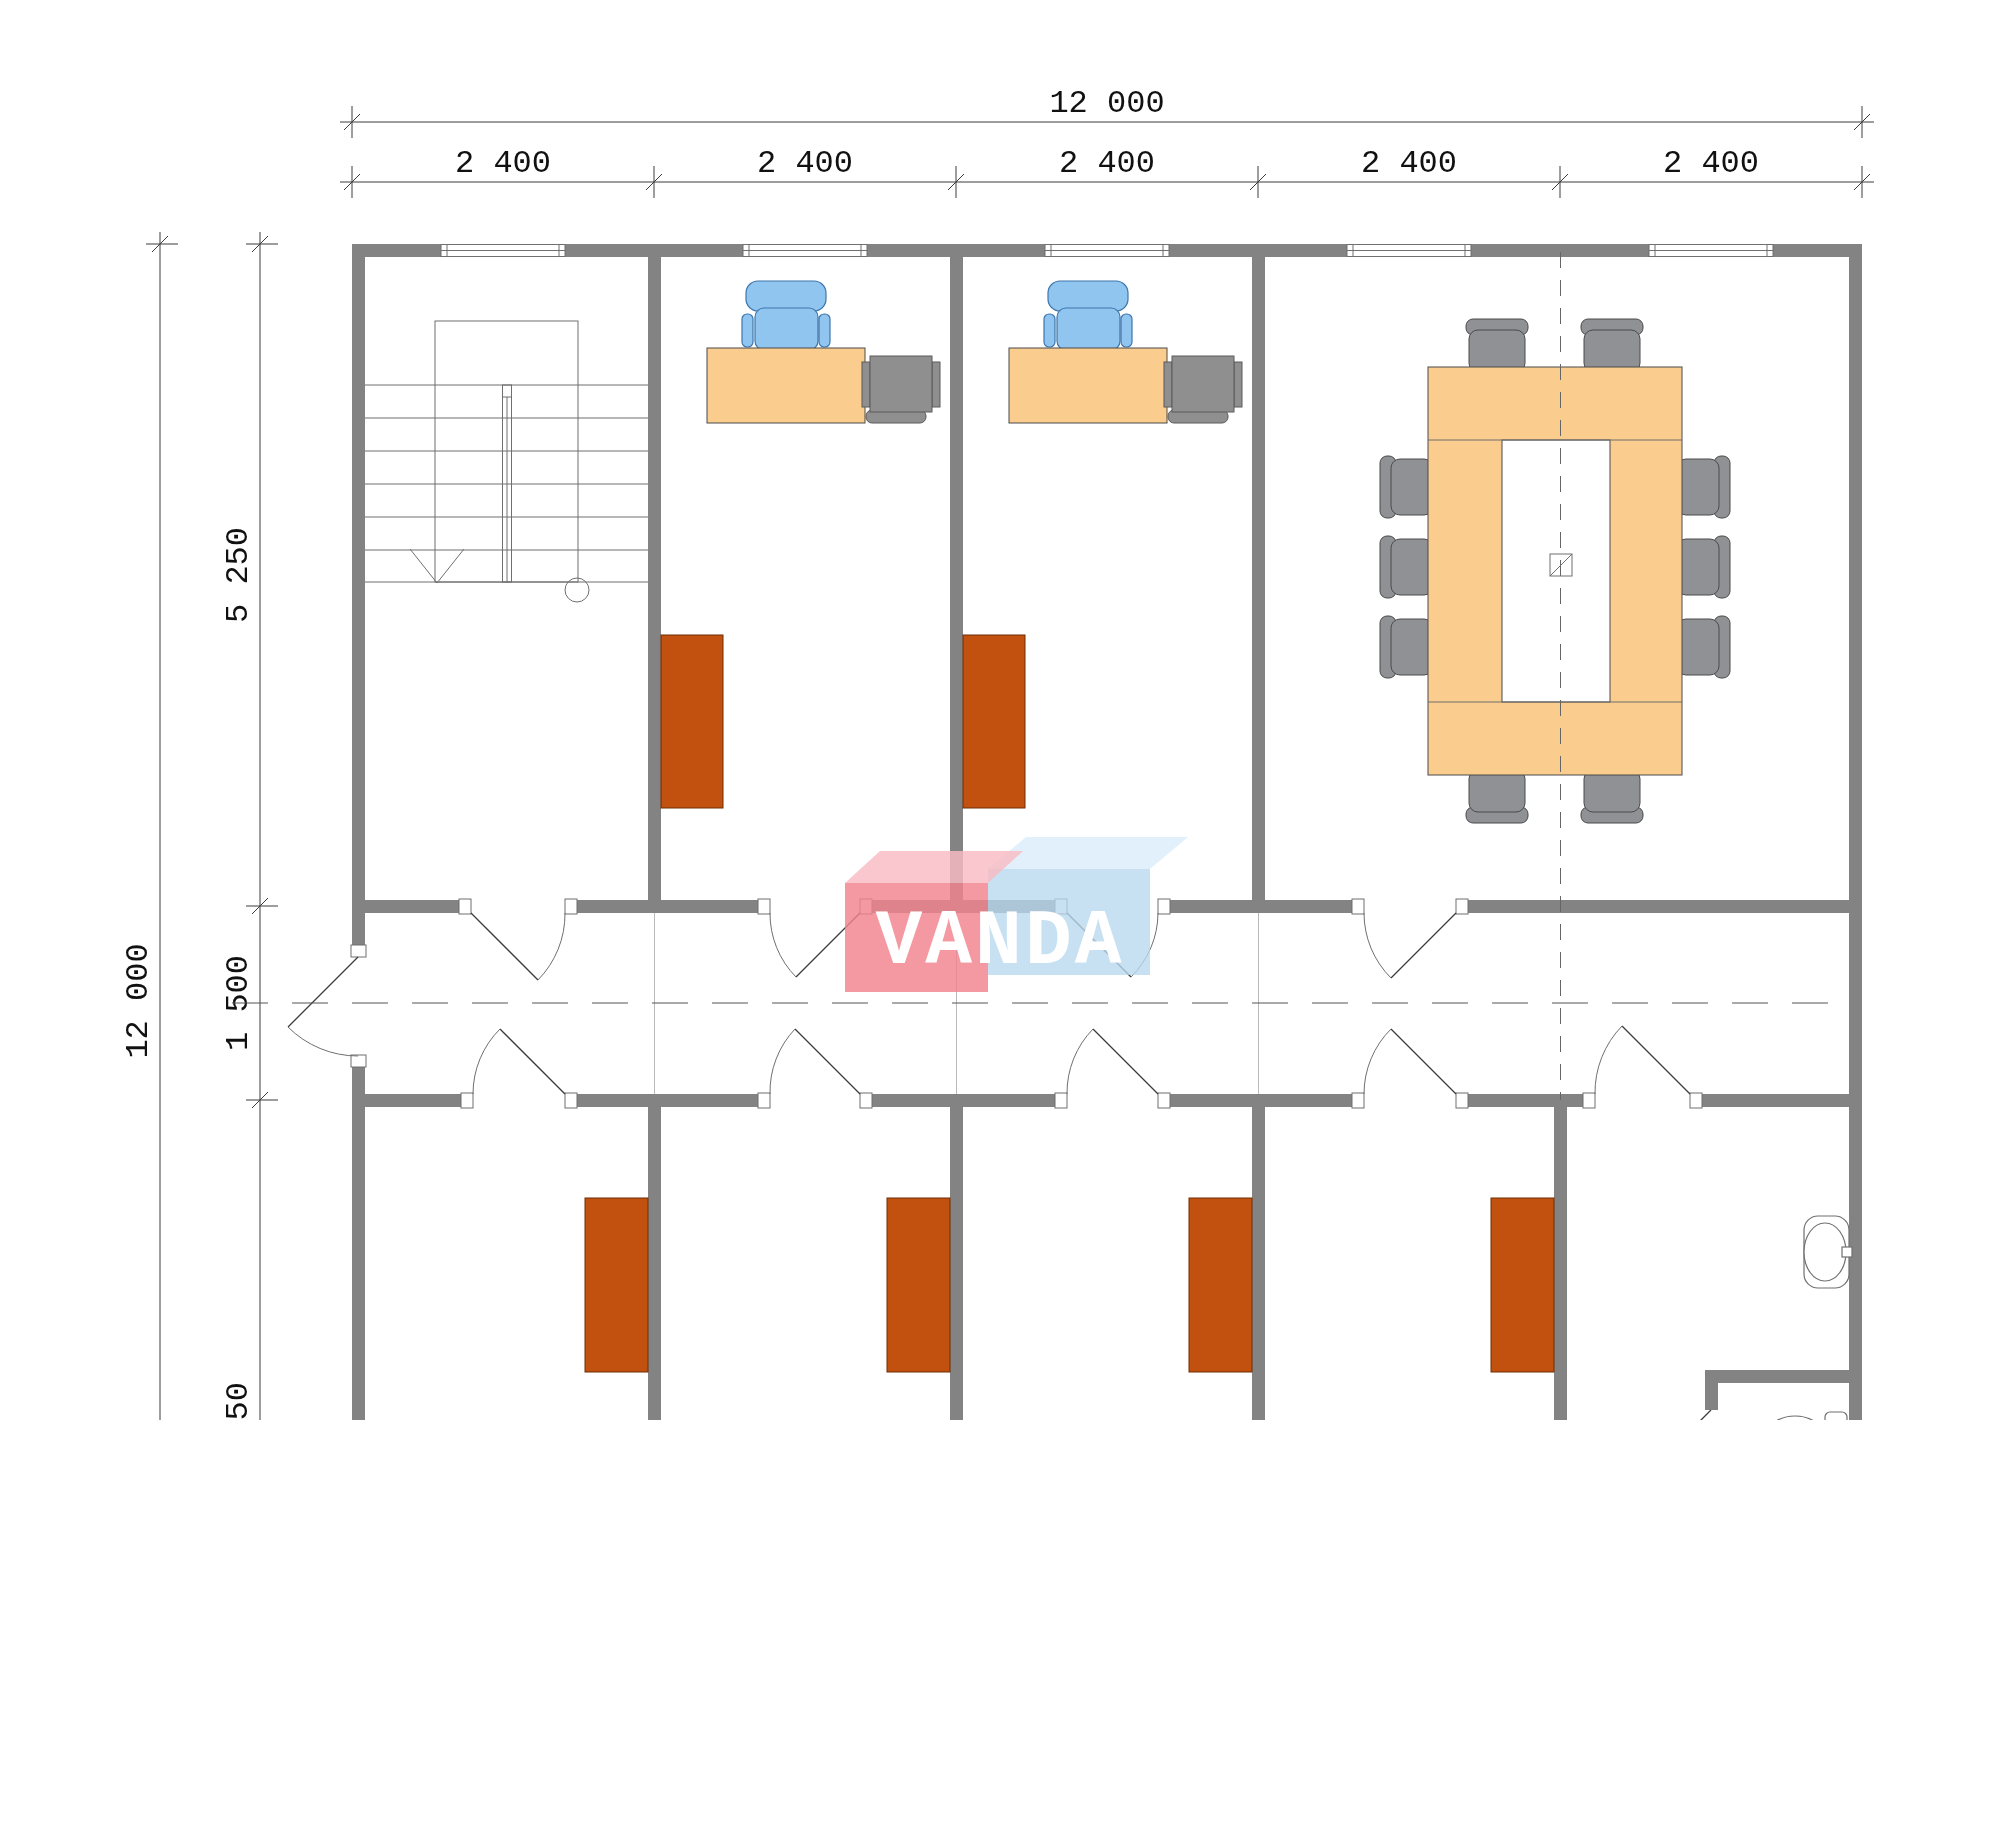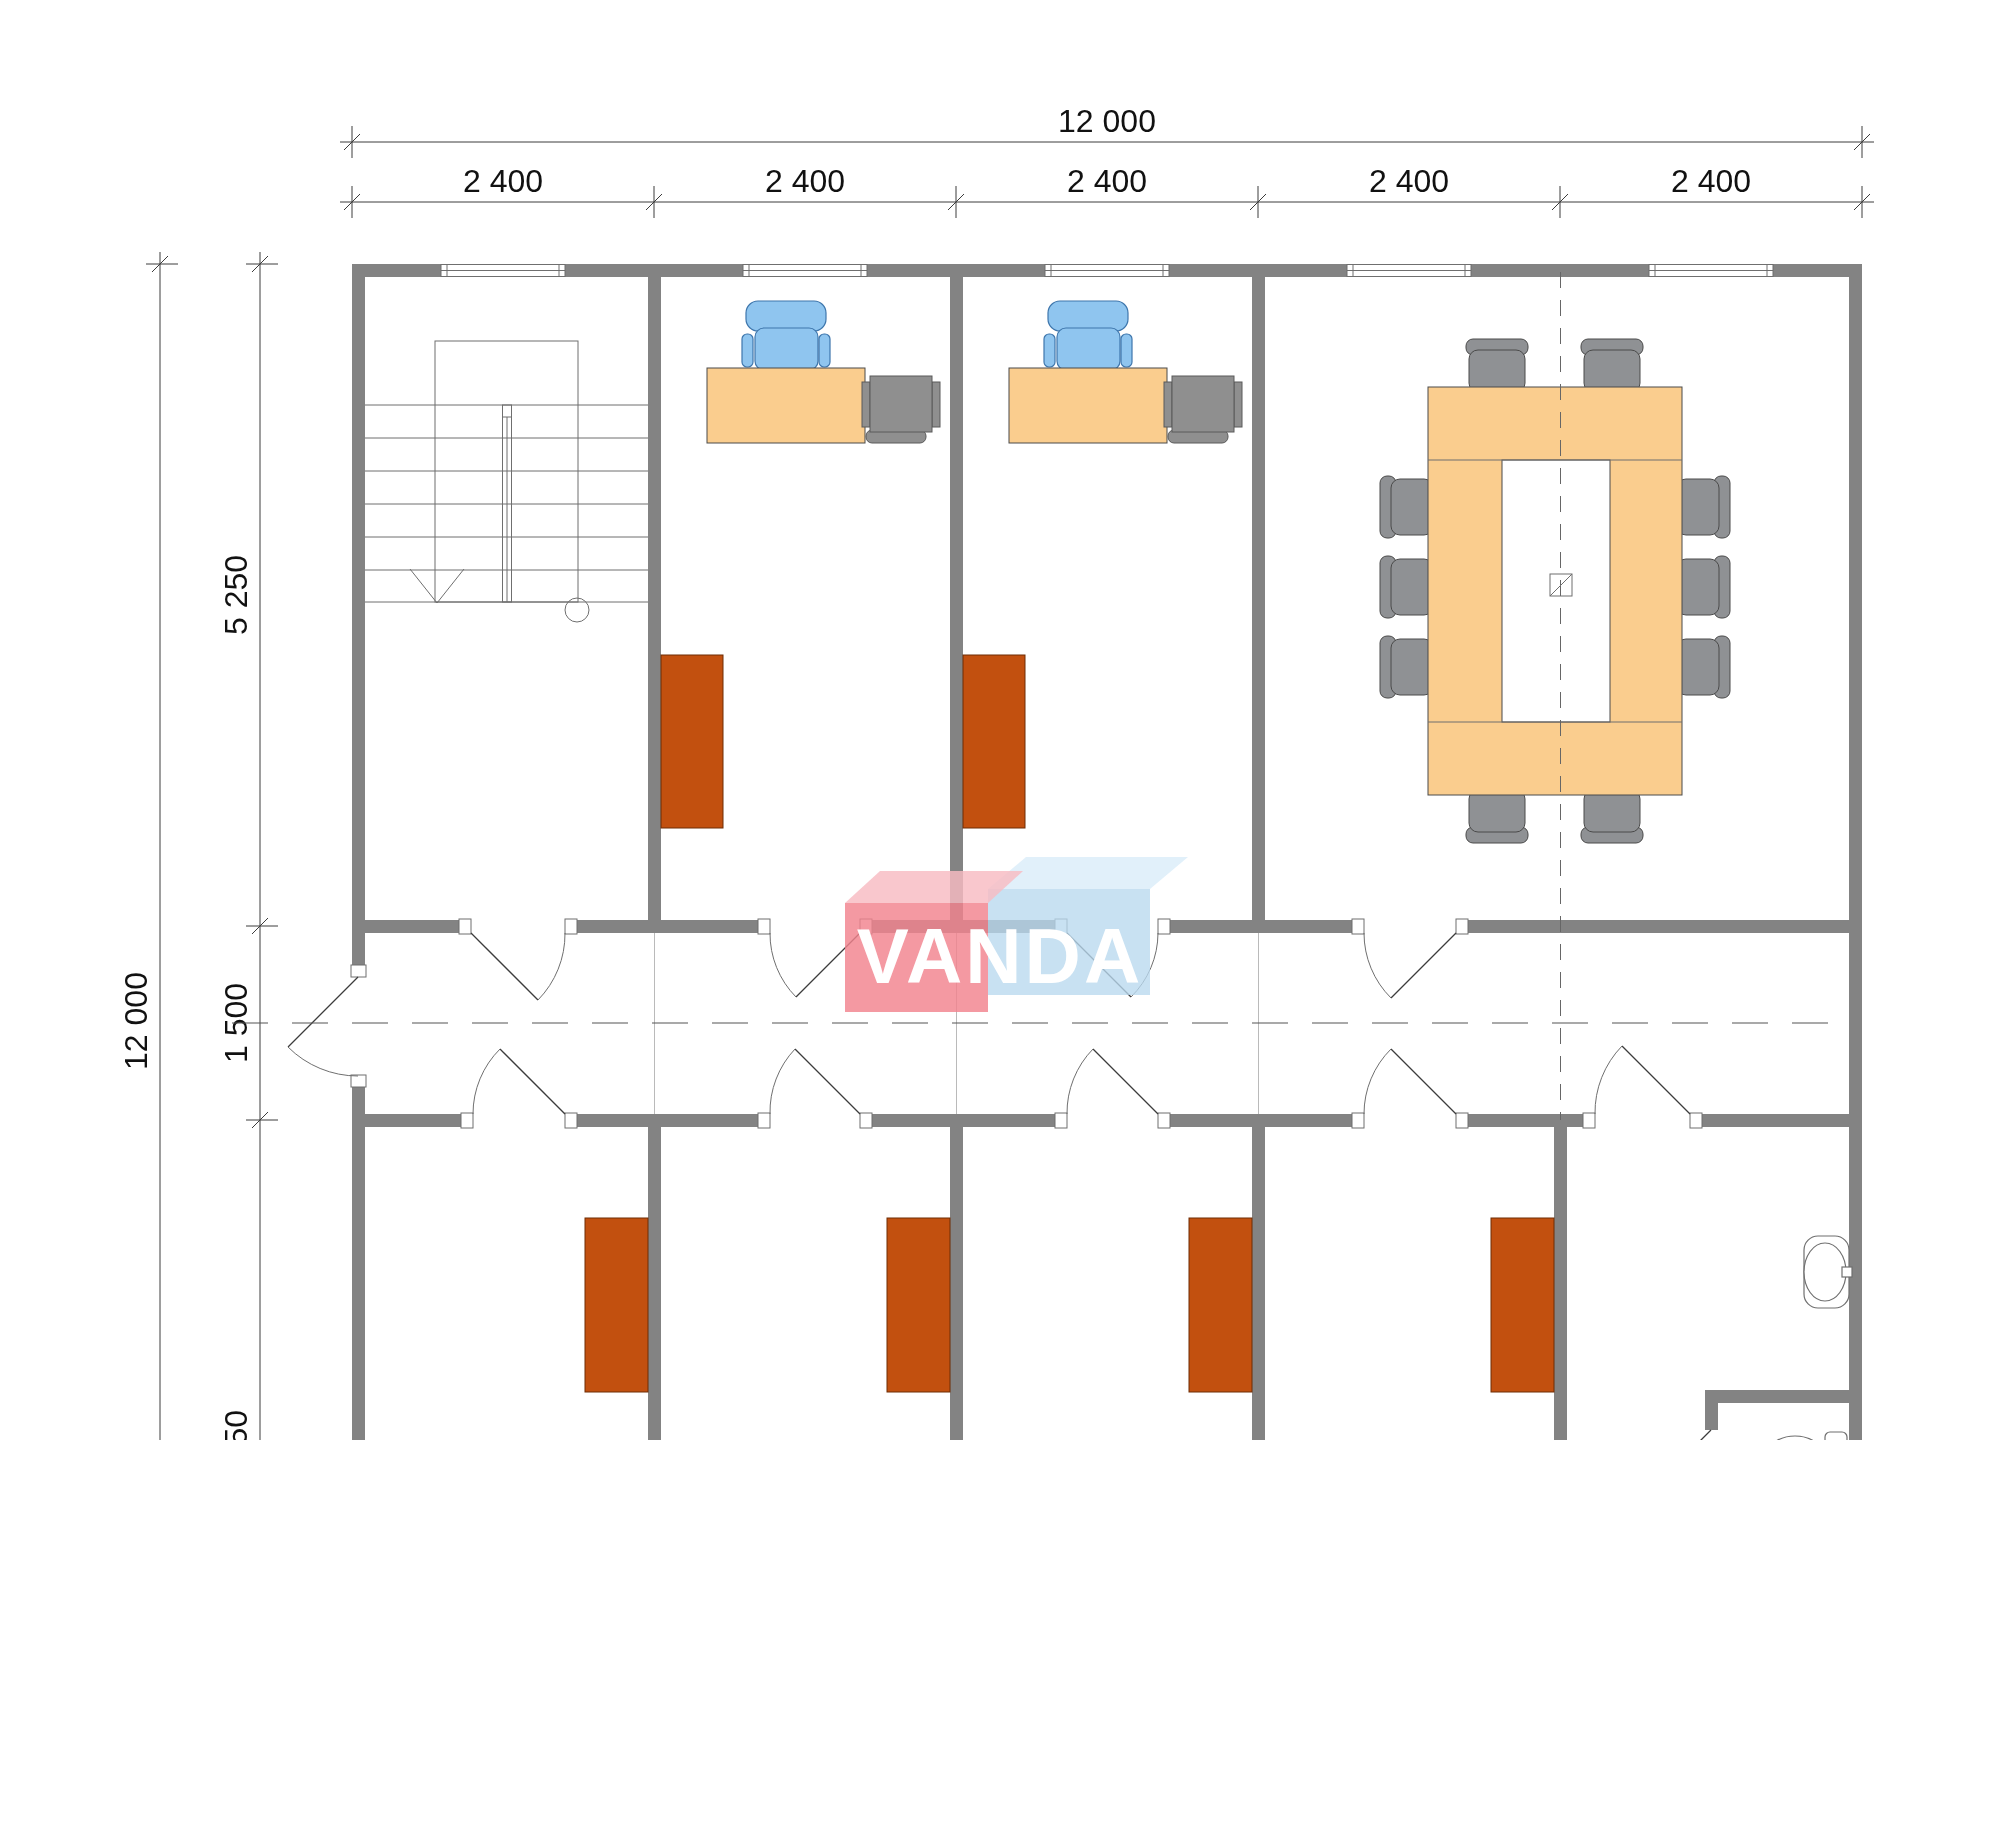--- a/index.html
+++ b/index.html
@@ -1,16 +1,16 @@
 <!DOCTYPE html>
 <html style="--wall: #838383; --desk: #FACD8E; --chair: #8FC5EF; --chair_border: #3E76AC; --cabinet: #C2500F; --cabinet_border: #6E2D05; --meeting_chair: #8F9194; --pc: #8F8F8F; --pc_border: #5A5A5A; --furniture_border: #4A4A4A; --line_dark: #3C3C3C; --line_med: #6F6F6F; --logo_red: #F2828E; --logo_red_top: #F8BBC2; --logo_blue: #B9D8EE; --logo_blue_top: #D9ECF8; --logo_text: #FFFFFF;"><head>
 <meta charset="utf-8">
 <style>
   html,body{margin:0;padding:0;background:#fff;}
-  .page{width:2000px;height:1420px;background:#fff;position:relative;font-family:Liberation Sans, sans-serif;margin-top:20px;}
+  .page{width:2000px;height:1420px;background:#fff;position:relative;font-family:Liberation Mono, monospace;}
   svg{display:block;}
   .wall{fill:var(--wall);}
   .opening{fill:#fff;}
   .jamb{fill:#fff;stroke:var(--line_med);stroke-width:1;}
   .window{fill:#fff;stroke:var(--line_med);stroke-width:1;}
   .winline{stroke:var(--line_med);stroke-width:1;fill:none;}
   .thin{stroke:var(--line_med);stroke-width:1;fill:none;}
   .leaf{stroke:var(--line_dark);stroke-width:1.3;fill:none;}
   .arc{stroke:var(--line_med);stroke-width:1;fill:none;}
   .desk{fill:var(--desk);stroke:var(--furniture_border);stroke-width:1;}

